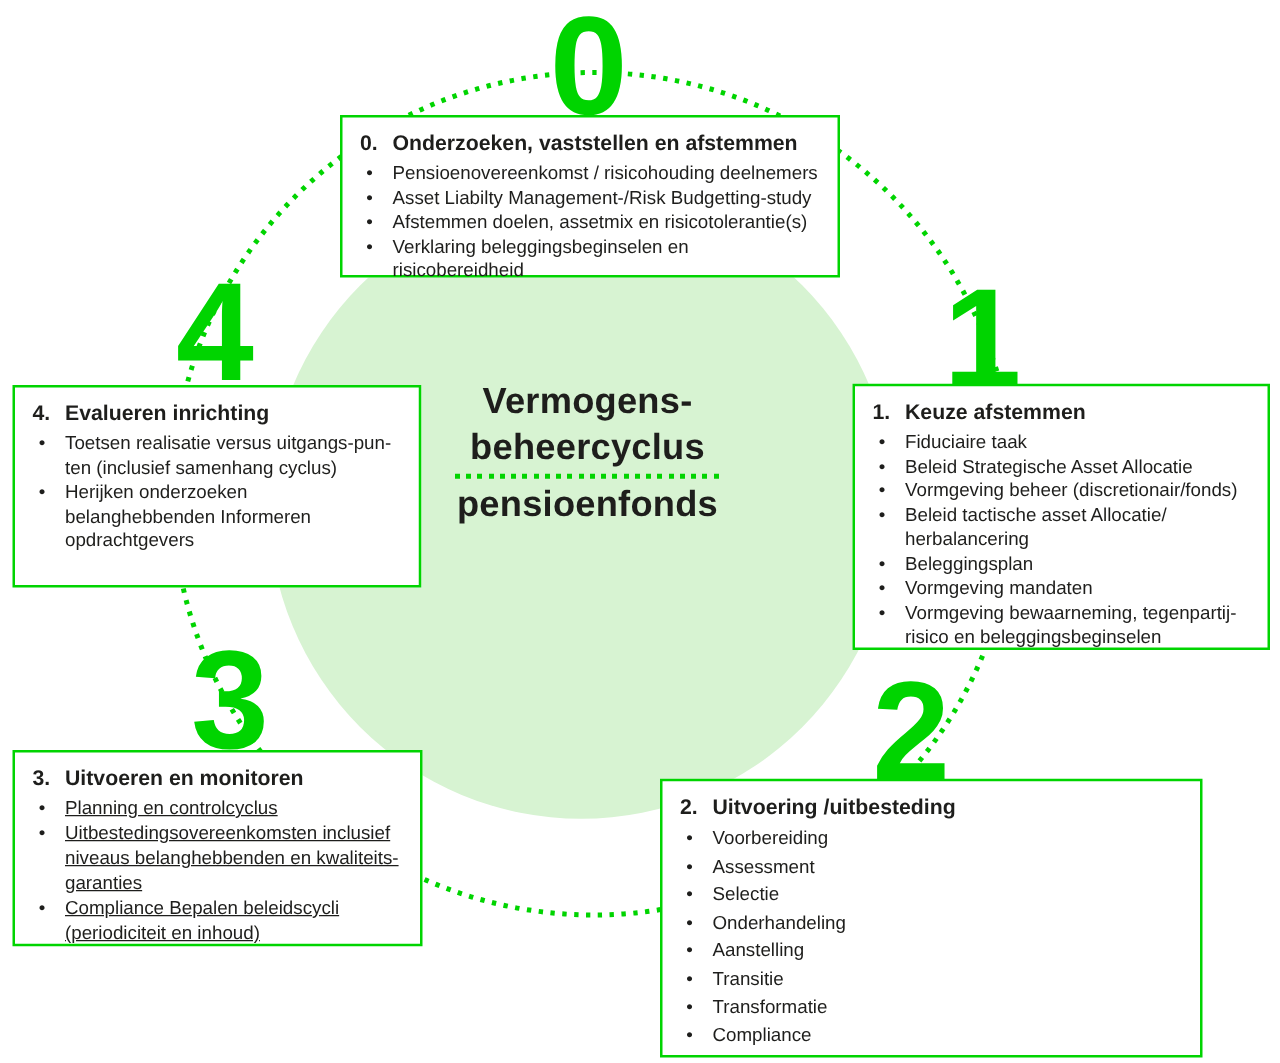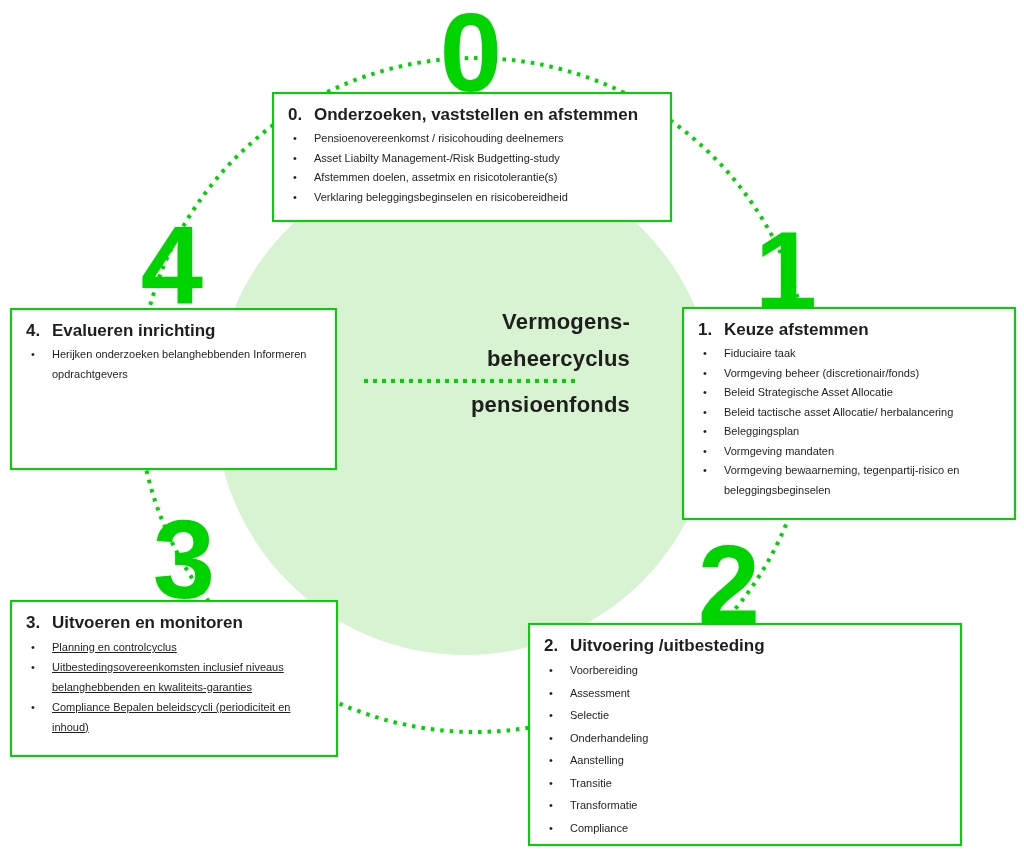--- a/index.html
+++ b/index.html
@@ -15,21 +15,21 @@
     font-family:"Liberation Sans","DejaVu Sans",sans-serif;
   }
   .dotted-ring{position:absolute;left:0;top:0;z-index:0;}
   .dotted-ring circle{fill:none;stroke:var(--accent-green);stroke-width:4;stroke-dasharray:3.5 6;}
   .fill-circle{
     position:absolute;left:215px;top:155px;width:500px;height:500px;
     border-radius:50%;background:var(--light-green);z-index:1;
   }
   .center-title{
     position:absolute;left:310px;top:303px;width:320px;z-index:2;
-    text-align:right;font-weight:bold;font-size:22px;line-height:37px;
+    text-align:center;font-weight:bold;font-size:29px;line-height:37px;
     color:var(--text-dark);letter-spacing:0.2px;
   }
   .dotted-underline{
     width:212px;height:4px;margin:2px auto 3px auto;
     background:repeating-linear-gradient(90deg,var(--accent-green) 0 4px,transparent 4px 9px);
   }
   .big-num{
     position:absolute;z-index:3;color:var(--accent-green);
     font-size:112px;font-weight:bold;line-height:1;
     transform:translate(-50%,-50%);
@@ -44,21 +44,21 @@
     background:var(--box-background);border:2px solid var(--accent-green);
     padding:9px 14px 8px 14px;
   }
   #box0{left:272px;top:92px;width:400px;height:130px;}
   #box1{left:682px;top:307px;width:334px;height:213px;}
   #box2{left:528px;top:623px;width:434px;height:223px;}
   #box3{left:10px;top:600px;width:328px;height:157px;}
   #box4{left:10px;top:308px;width:327px;height:162px;}
   .box-title{display:flex;font-weight:bold;font-size:17px;line-height:23px;margin-bottom:3px;}
   .box-title .num{width:26px;flex:0 0 26px;}
-  .box-list{list-style:none;margin:0;padding:0;font-size:11px;line-height:19.5px;}
+  .box-list{list-style:none;margin:0;padding:0;font-size:15px;line-height:19.5px;}
   .box-list li{position:relative;padding-left:26px;}
   .box-list li::before{content:"\2022";position:absolute;left:5px;top:0;}
   #box2 .box-list{line-height:21px;}
   #box2 .box-list li{margin-bottom:1.5px;}
   #box3 .box-list{line-height:20px;text-decoration:underline;}
 </style>
 </head>
 <body>
 
 <div class="canvas">
@@ -95,22 +95,22 @@
     </ul>
   </section>
 
   <section class="stage-box" id="box1">
     <div class="box-title">
       <span class="num">1.</span>
       <span class="ttl">Keuze afstemmen</span>
     </div>
     <ul class="box-list">
       <li>Fiduciaire taak</li>
+      <li>Beleid Strategische Asset Allocatie</li>
       <li>Vormgeving beheer (discretionair/fonds)</li>
-      <li>Beleid Strategische Asset Allocatie</li>
       <li>Beleid tactische asset Allocatie/ herbalancering</li>
       <li>Beleggingsplan</li>
       <li>Vormgeving mandaten</li>
       <li>Vormgeving bewaarneming, tegenpartij-risico en beleggingsbeginselen</li>
     </ul>
   </section>
 
   <section class="stage-box" id="box2">
     <div class="box-title">
       <span class="num">2.</span>
@@ -139,17 +139,18 @@
       <li>Compliance Bepalen beleidscycli (periodiciteit en inhoud)</li>
     </ul>
   </section>
 
   <section class="stage-box" id="box4">
     <div class="box-title">
       <span class="num">4.</span>
       <span class="ttl">Evalueren inrichting</span>
     </div>
     <ul class="box-list">
+      <li>Toetsen realisatie versus uitgangs-pun-ten (inclusief samenhang cyclus)</li>
       <li>Herijken onderzoeken belanghebbenden Informeren opdrachtgevers</li>
     </ul>
   </section>
 
 </div>
 
 </body></html>

